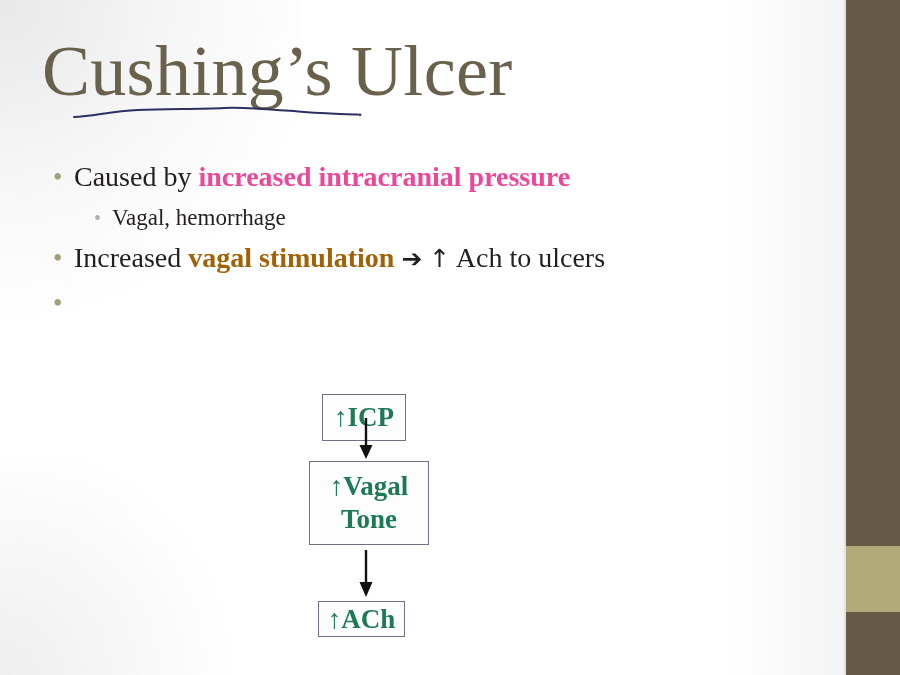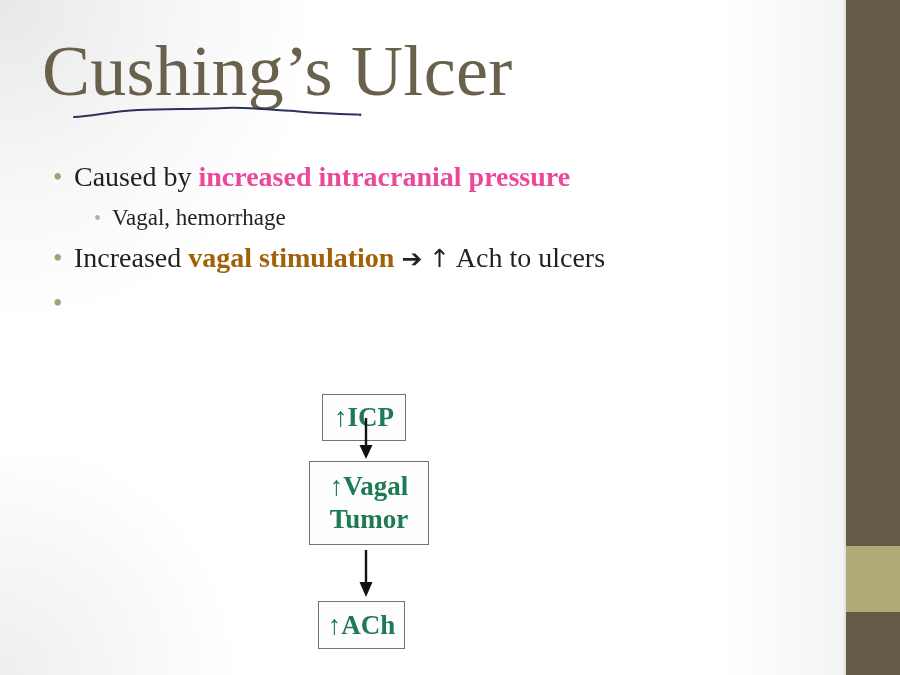--- a/index.html
+++ b/index.html
@@ -176,21 +176,21 @@
     margin-top: 25px;
   }
   #flow-box-vagal {
     left: 309px; top: 461px;
     width: 120px; height: 84px;
     font-size: 27px;
     line-height: 33px;
   }
   #flow-box-ach {
     left: 318px; top: 601px;
-    width: 87px; height: 48px;
+    width: 87px; height: 36px;
     font-size: 27px;
   }
   .flow-arrow {
     position: absolute;
     pointer-events: none;
   }
   #flow-arrow-1 { left: 355px; top: 418px; width: 22px; height: 42px; }
   #flow-arrow-2 { left: 355px; top: 550px; width: 22px; height: 48px; }
 </style>
 </head>
@@ -235,21 +235,21 @@
   <div id="flow-box-icp" class="flow-box">
     <span>↑ICP</span>
   </div>
 
   <svg id="flow-arrow-1" class="flow-arrow" viewBox="0 0 22 42">
     <line x1="11" y1="0" x2="11" y2="30" stroke="#111111" stroke-width="2.4"></line>
     <polygon points="11,41 4.5,27 17.5,27" fill="#111111"></polygon>
   </svg>
 
   <div id="flow-box-vagal" class="flow-box">
-    <span><span>↑Vagal</span><br><span>Tumor</span></span>
+    <span><span>↑Vagal</span><br><span>Tone</span></span>
   </div>
 
   <svg id="flow-arrow-2" class="flow-arrow" viewBox="0 0 22 48">
     <line x1="11" y1="0" x2="11" y2="35" stroke="#111111" stroke-width="2.4"></line>
     <polygon points="11,47 4.5,32 17.5,32" fill="#111111"></polygon>
   </svg>
 
   <div id="flow-box-ach" class="flow-box">
     <span>↑ACh</span>
   </div>

